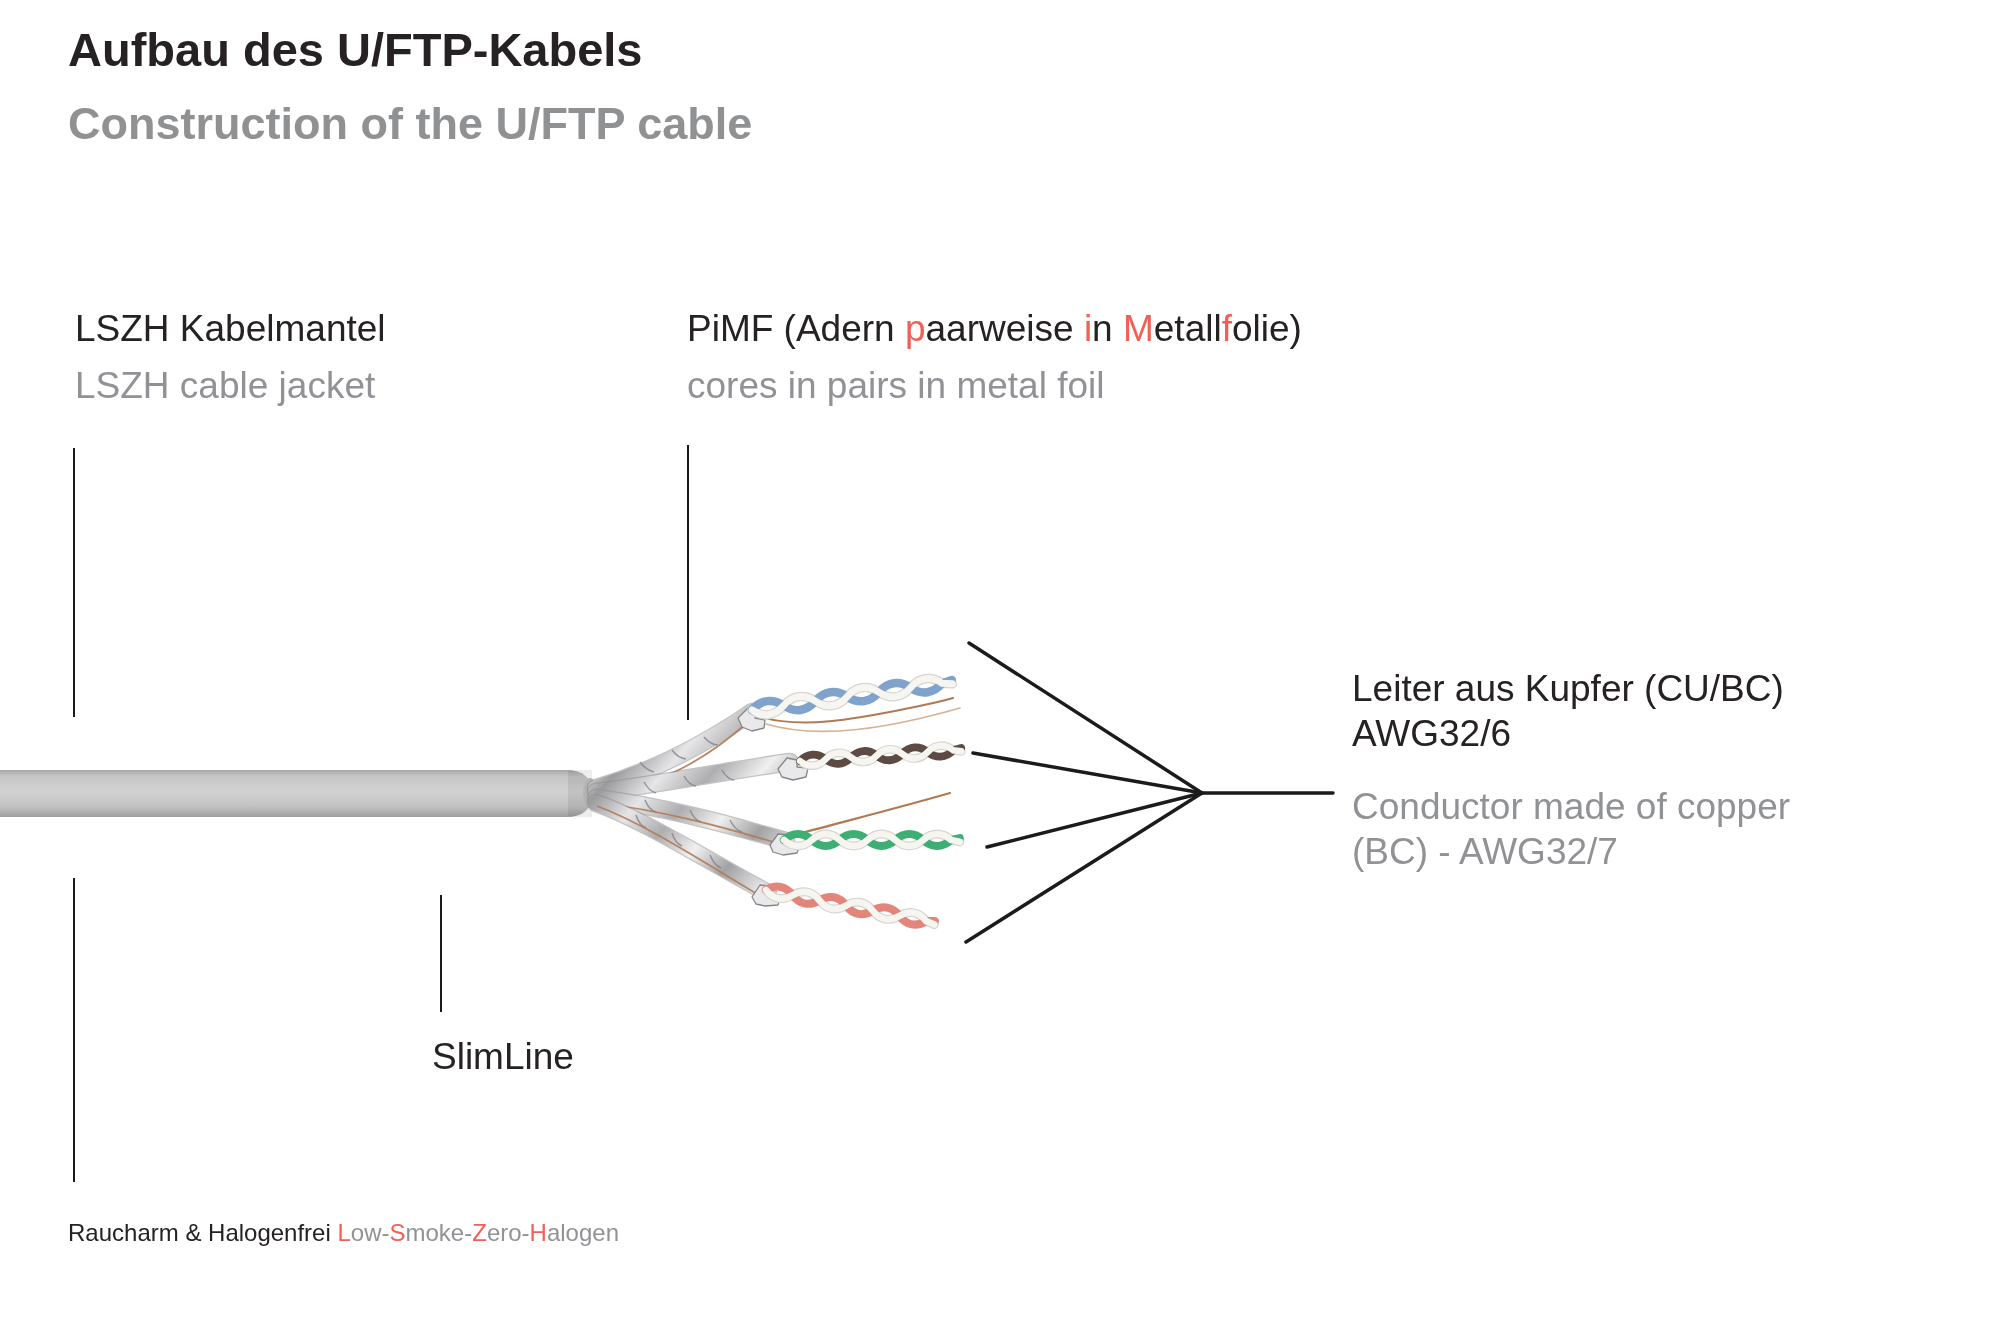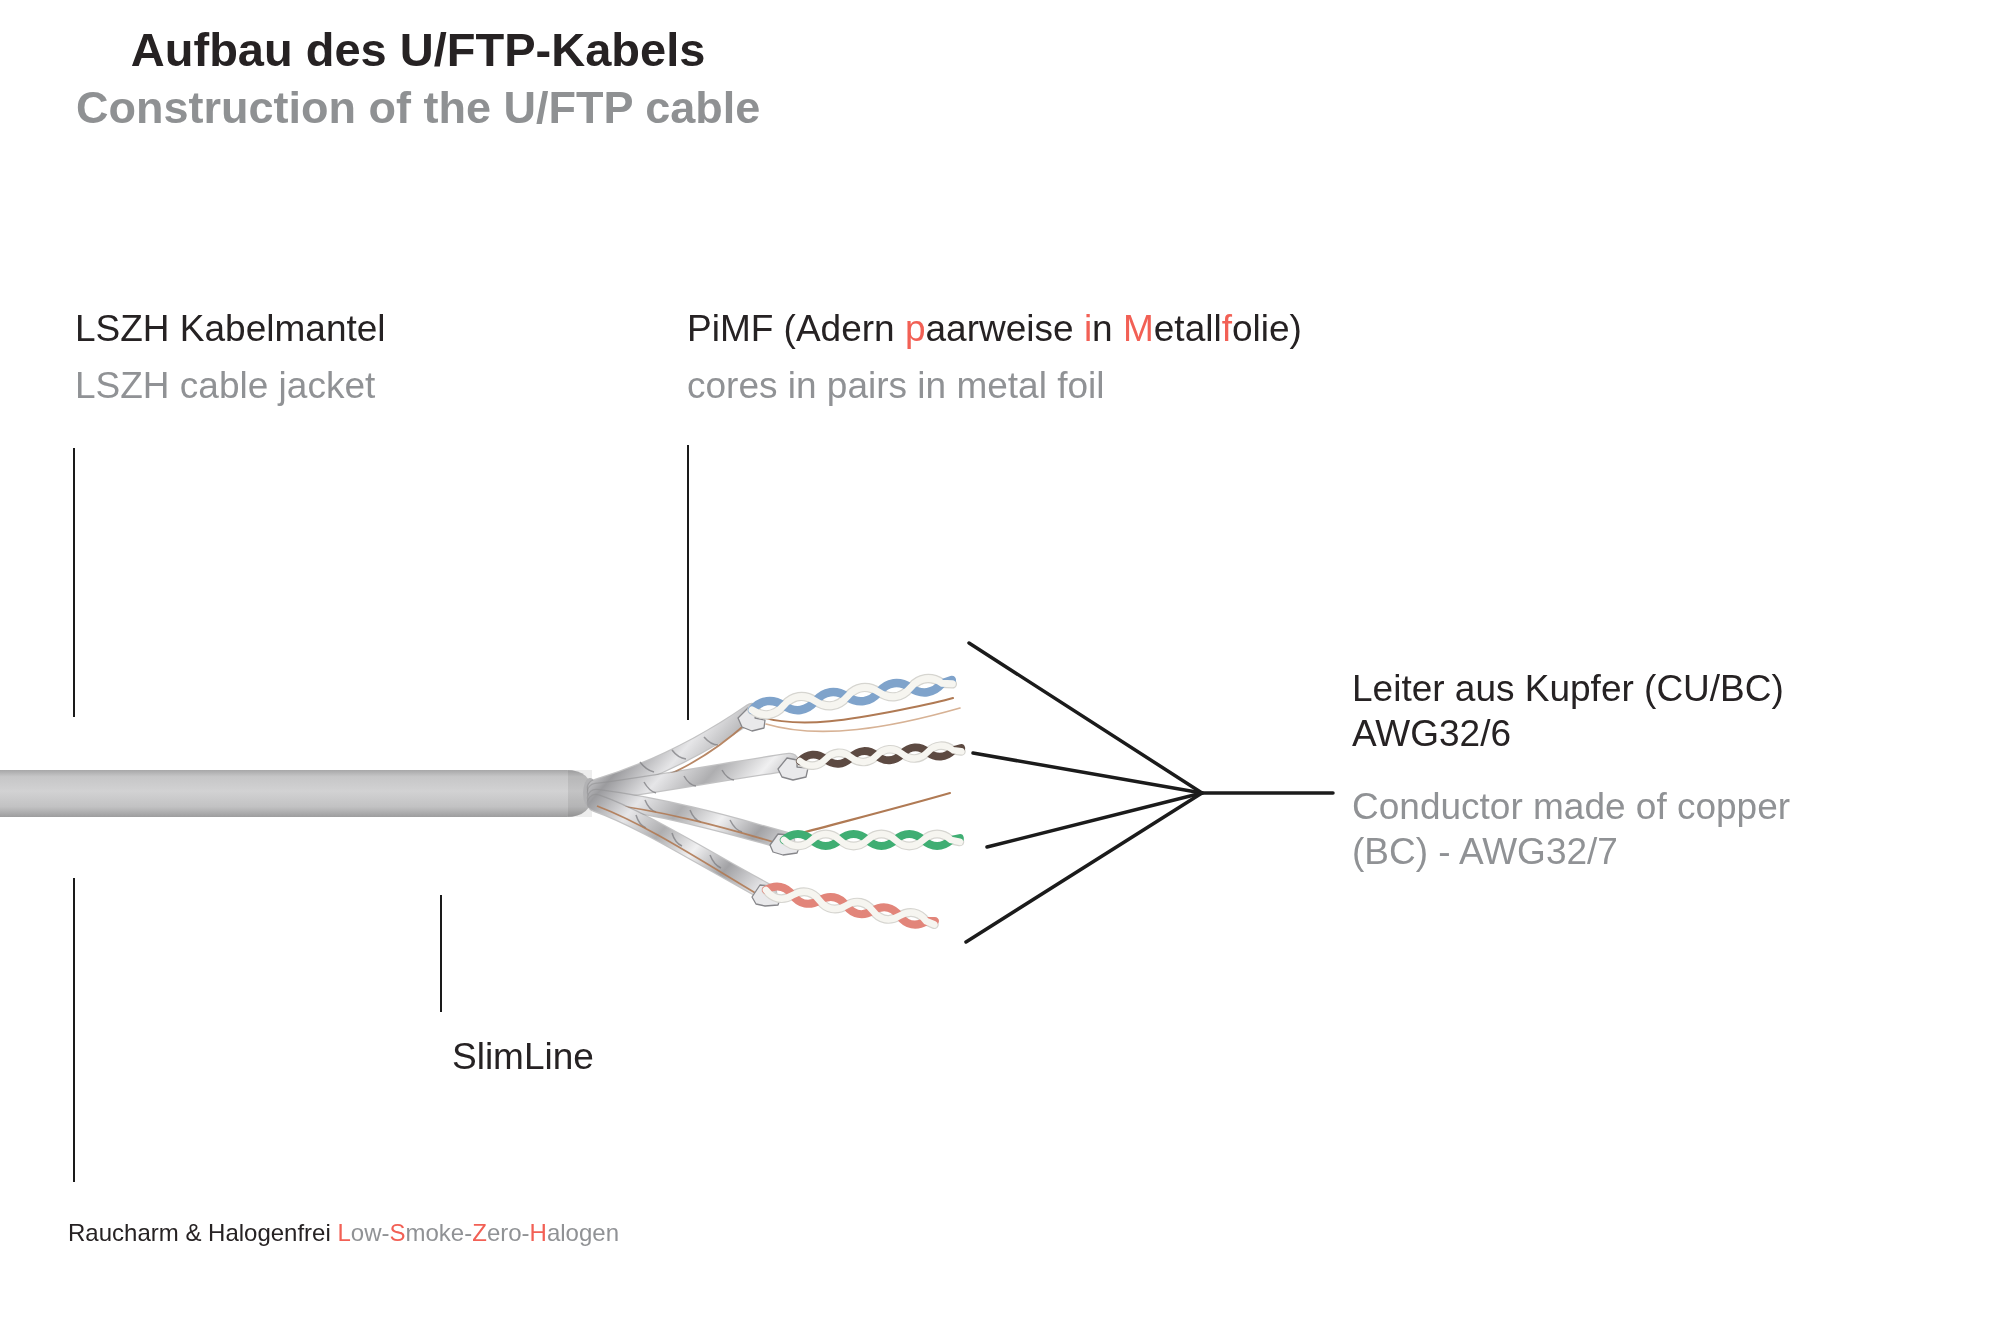--- a/index.html
+++ b/index.html
@@ -4,39 +4,39 @@
 <style>
   html,body{margin:0;padding:0;background:#ffffff;}
   body{
     width:2000px;height:1334px;position:relative;overflow:hidden;
     font-family:"Liberation Sans","DejaVu Sans",sans-serif;
     -webkit-font-smoothing:antialiased;
   }
   .stage{position:absolute;inset:0;}
   .abs{position:absolute;white-space:nowrap;}
   .h1{font-size:47px;font-weight:bold;color:#262223;line-height:56px;}
-  .h2{font-size:45px;font-weight:bold;color:#8f9193;line-height:52px;margin-top:4px;}
+  .h2{font-size:45px;font-weight:bold;color:#8f9193;line-height:52px;margin-top:20px;}
   .lbl{font-size:37px;line-height:57px;}
   .lbl .row{display:block;}
   .de{color:#262223;}
   .en{color:#909295;}
   .lbl-tight{font-size:24px;line-height:46px;}
   .mt{margin-top:28px;}
   .seg-dark{color:#262223;}
   .seg-gray{color:#909295;}
   .seg-red{color:#f26055;}
   .leader{position:absolute;width:2px;background:#1a1a1a;}
   svg{position:absolute;left:0;top:620px;}
 </style>
 </head>
 <body>
 
 <div class="stage">
 
-  <div class="abs" style="left:76px;top:22px;text-align:center;">
+  <div class="abs" style="left:68px;top:22px;">
     <div class="h1">Aufbau des U/FTP-Kabels</div>
     <div class="h2">Construction of the U/FTP cable</div>
   </div>
 
   <div class="abs lbl" style="left:75px;top:300px;">
     <span class="row de">LSZH Kabelmantel</span>
     <span class="row en">LSZH cable jacket</span>
   </div>
 
   <div class="abs lbl" style="left:687px;top:300px;">
@@ -44,21 +44,21 @@
     <span class="row en">cores in pairs in metal foil</span>
   </div>
 
   <div class="abs lbl" style="left:1352px;top:666px;line-height:45px;">
     <span class="row de">Leiter aus Kupfer (CU/BC)</span>
     <span class="row de">AWG32/6</span>
     <span class="row en mt">Conductor made of copper</span>
     <span class="row en">(BC) - AWG32/7</span>
   </div>
 
-  <div class="abs lbl de" style="left:452px;top:1028px;">SlimLine</div>
+  <div class="abs lbl de" style="left:432px;top:1028px;">SlimLine</div>
 
   <div class="abs lbl-tight" style="left:68px;top:1210px;">
     <span class="row de">Raucharm &amp; Halogenfrei</span>
     <span class="row"><span class="seg-red">L</span><span class="seg-gray">ow-</span><span class="seg-red">S</span><span class="seg-gray">moke-</span><span class="seg-red">Z</span><span class="seg-gray">ero-</span><span class="seg-red">H</span><span class="seg-gray">alogen</span></span>
   </div>
 
   <div class="leader" style="left:73px;top:448px;height:269px;"></div>
   <div class="leader" style="left:687px;top:445px;height:275px;"></div>
   <div class="leader" style="left:440px;top:895px;height:117px;"></div>
   <div class="leader" style="left:73px;top:878px;height:304px;"></div>

